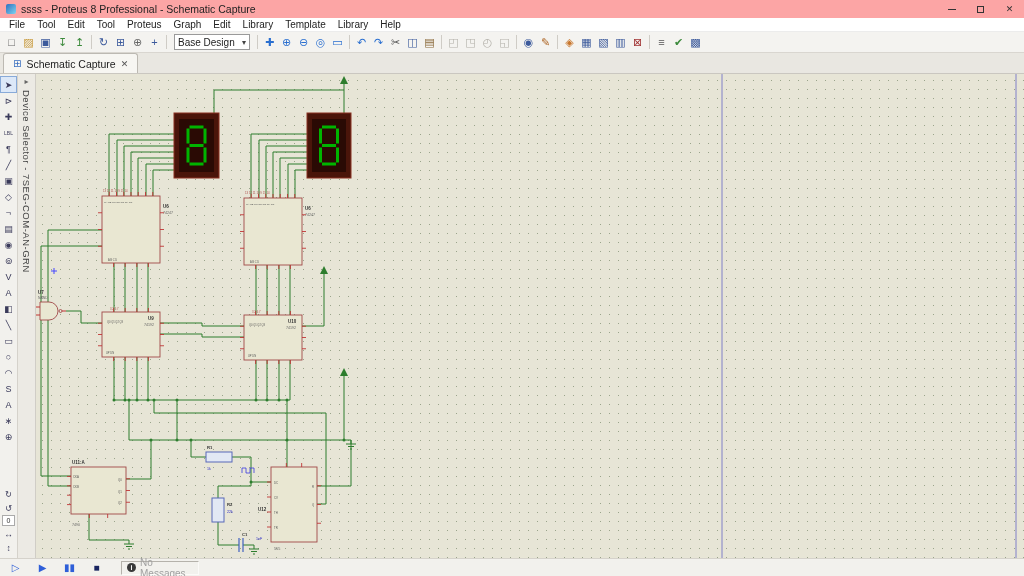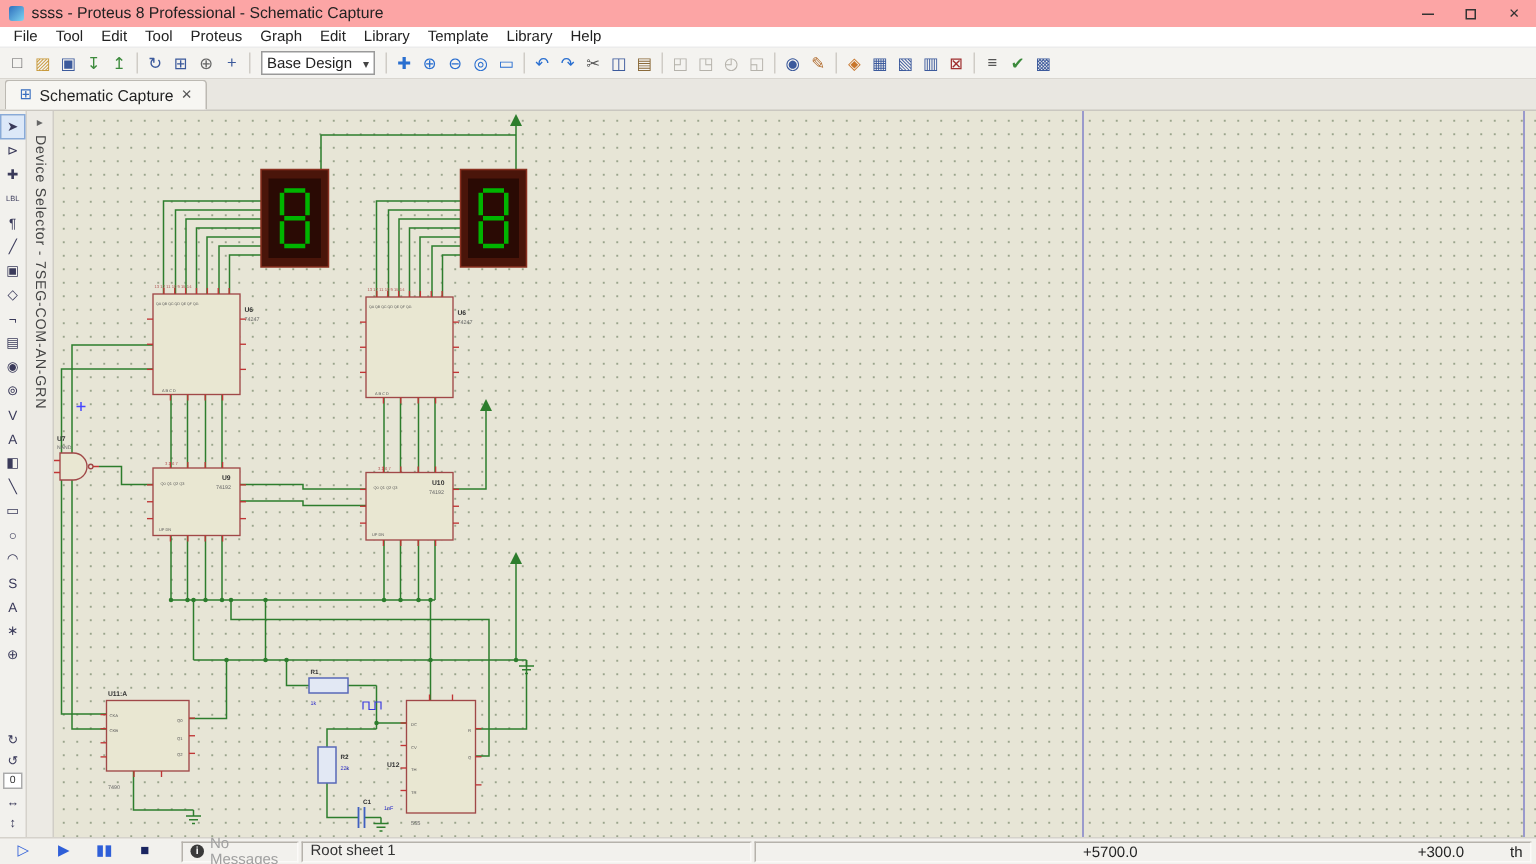--- a/index.html
+++ b/index.html
@@ -483,23 +483,15 @@
     <div class="sim-controls">
         <span class="sim-btn" style="color: rgb(47, 95, 216);">▷</span>
         <span class="sim-btn" style="color: rgb(47, 95, 216);">▶</span>
         <span class="sim-btn" style="color: rgb(47, 95, 216);">▮▮</span>
         <span class="sim-btn" style="color: rgb(26, 37, 96);">■</span>
       </div>
     <div class="sb-panel msg-panel">
       <span class="msg-icon">i</span>
       <span>No Messages</span>
     </div>
-    <div class="sb-panel sheet-panel">
-      <span>Root sheet 1</span>
-    </div>
-    <div class="sb-panel coord-panel">
-      <span class="coord-x">+5700.0</span>
-      <span class="coord-y">+300.0</span>
-      <span class="coord-units">th</span>
-    </div>
   </div>
 
 </div>
 
 </body></html>

